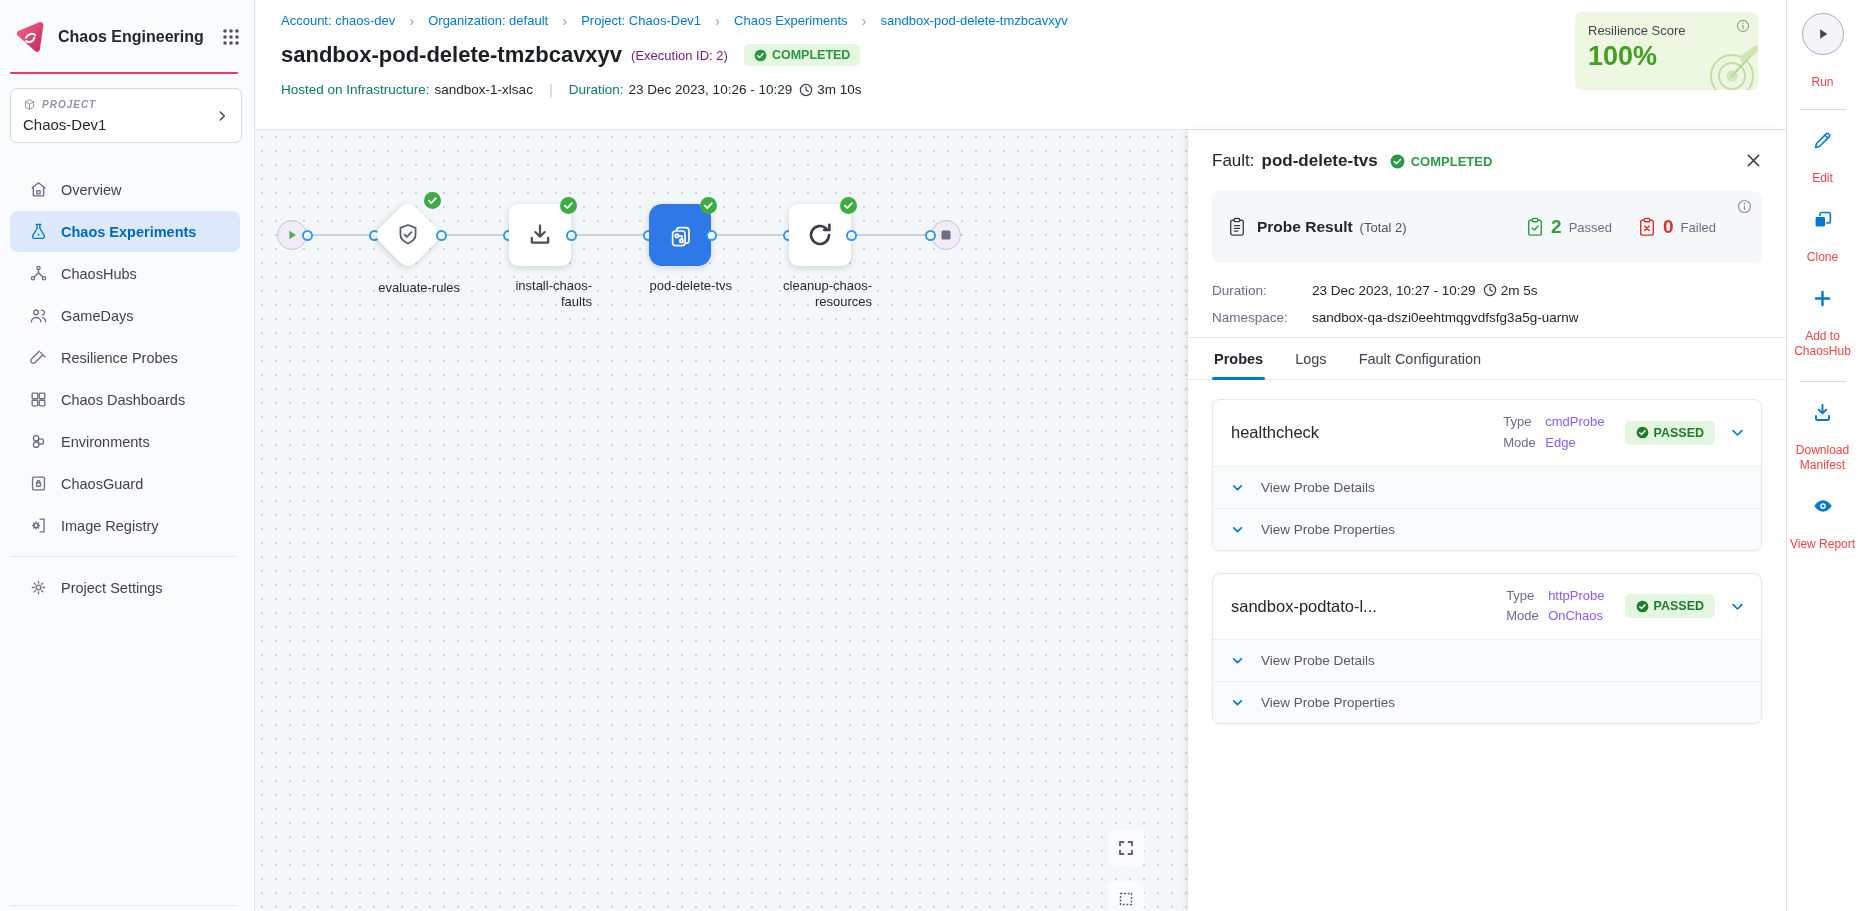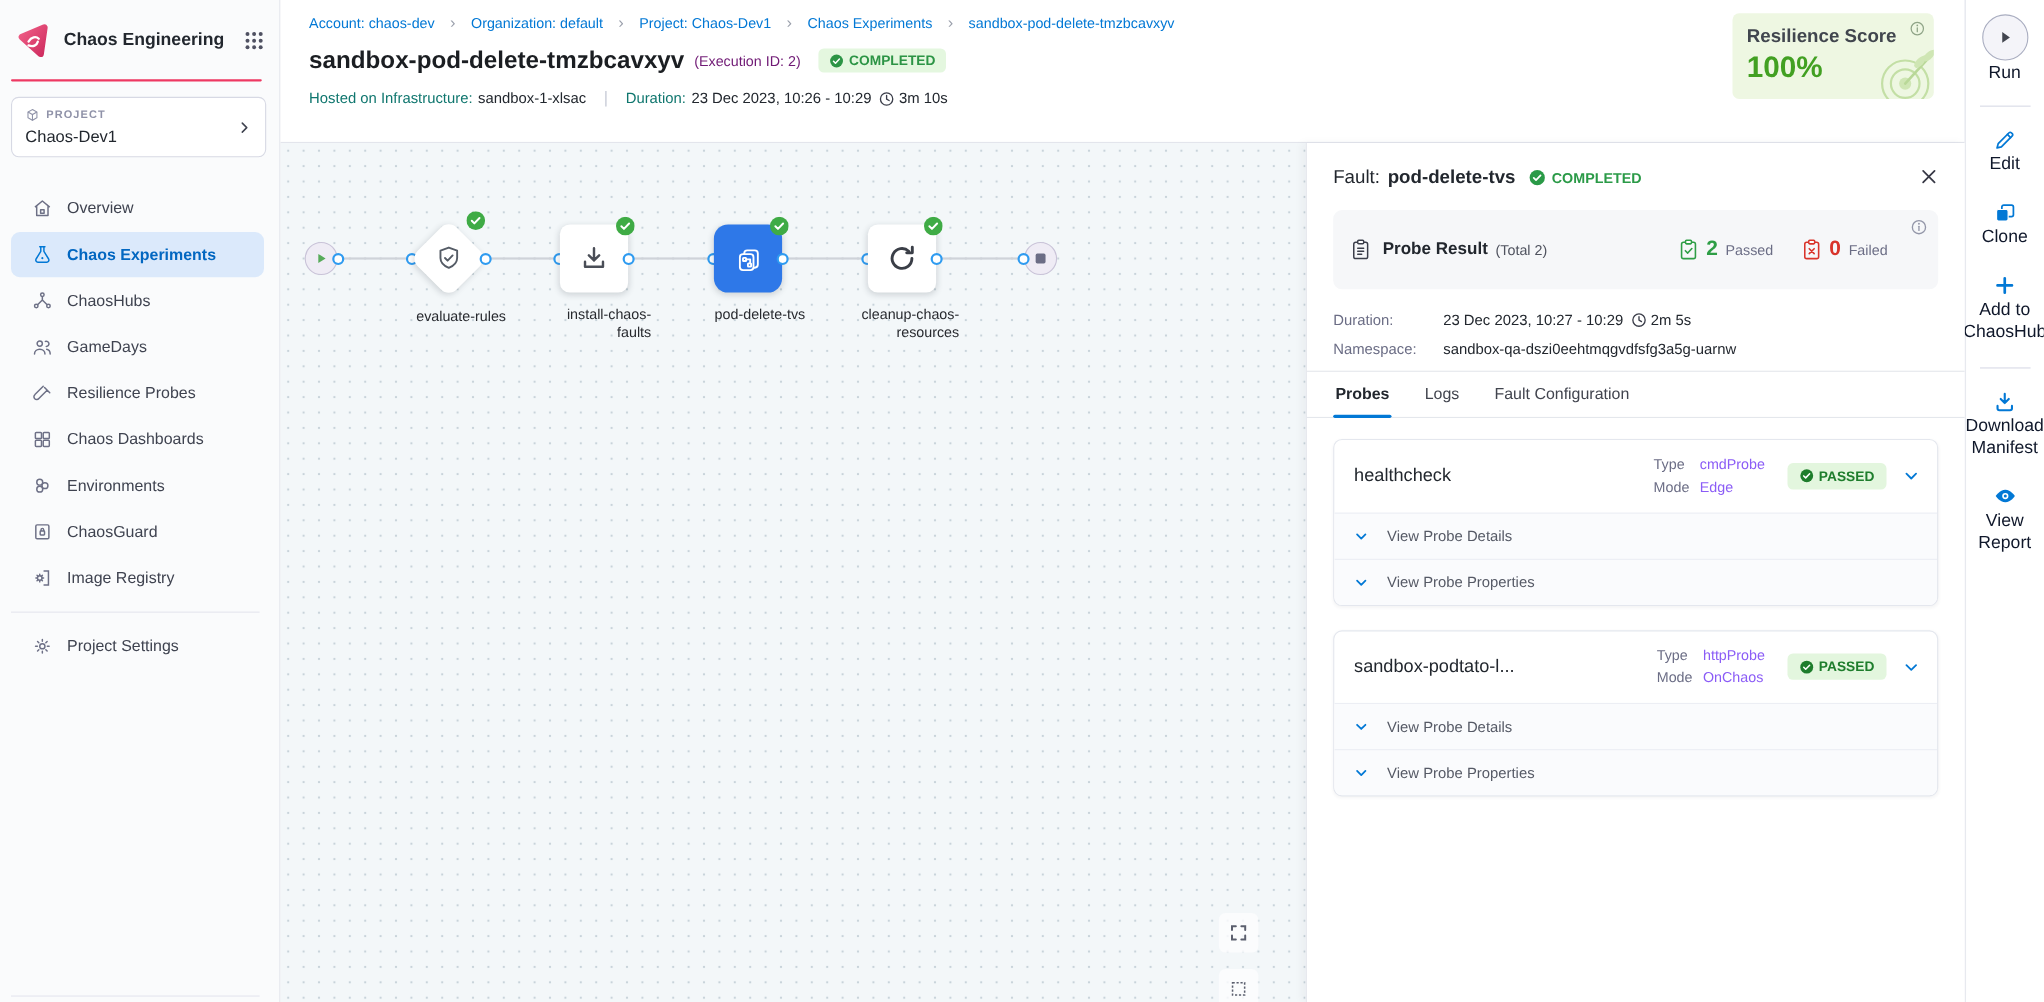--- a/index.html
+++ b/index.html
@@ -9,21 +9,21 @@
 
   
   .sidebar { position:absolute; left:0; top:0; width:255px; height:100%;
     background:#fafbfc; border-right:1px solid #e0e2ea; }
   .brand-row { display:flex; align-items:center; gap:10px; padding:20px 14px 18px 14px; }
   .brand-title { font-size:16px; font-weight:bold; color:#22272e; flex:1; }
   .brand-underline { height:2px; background:#ee3962; margin:0 16px 0 10px; border-radius:2px; }
   .project-card { margin:14px 12px 0 10px; background:#fff; border:1px solid #d7d9e4;
     border-radius:7px; padding:9px 12px; position:relative; cursor:pointer; }
   .project-label-row { display:flex; align-items:center; gap:6px; color:#8f92a8; }
-  .project-label { font-size:10px; letter-spacing:1px; font-weight:bold; }
+  .project-label { font-size:10px; letter-spacing:1px; font-weight:bold;font-style:italic; }
   .project-name { font-size:15px; color:#22272e; margin-top:5px; }
   .project-chevron { position:absolute; right:12px; top:50%; transform:translateY(-50%); color:#3f4350; }
 
   .nav { margin-top:26px; }
   .nav-item { display:flex; align-items:center; gap:13px; margin:1px 14px 1px 10px;
     padding:11px 8px 11px 19px; border-radius:8px; font-size:14.5px; color:#3f4350; cursor:pointer; }
   .nav-item .ico { width:19px; height:19px; color:#6d7086; display:flex; align-items:center; }
   .nav-item.active { background:#dbe9fb; color:#0267c1; font-weight:bold; }
   .nav-item.active .ico { color:#0278d5; }
   .side-divider { border-top:1px solid #e4e5ee; margin:10px 18px 10px 10px; }
@@ -43,30 +43,30 @@
     padding:4px 10px; border-radius:5px; }
   .meta-row { display:flex; align-items:center; margin-top:13px; font-size:13.5px; }
   .meta-label { color:#0f766e; }
   .meta-value { color:#22272e; margin-left:5px; }
   .meta-pipe { color:#c9ccd8; margin:0 16px; font-size:15px; }
   .clock { margin:0 4px 0 7px; color:#3b3e4a; display:inline-flex; }
 
   
   .resilience-card { position:absolute; right:28px; top:12px; width:183px; height:78px;
     background:#eef7e2; border-radius:6px; padding:11px 13px; overflow:hidden; }
-  .resilience-label { font-size:17px; font-weight:bold; color:#41464e; }
+  .resilience-label { font-size:13px; font-weight:normal; color:#41464e; }
   .resilience-value { font-size:27px; font-weight:bold; color:#42a022; margin-top:3px; }
   .resilience-info { position:absolute; top:7px; right:8px; color:#8fa487; }
   .resilience-art { position:absolute; right:-6px; bottom:-10px; }
 
   
   .rail { position:absolute; right:0; top:0; width:72px; height:100%;
     background:#fff; border-left:1px solid #dfe1ea; display:flex; flex-direction:column;
     align-items:center; padding-top:13px; }
-  .rail-label { font-size:16px; color:#0f172a; text-align:center; line-height:1.25; margin-top:2px; }
+  .rail-label { font-size:12px; color:#ef4444; text-align:center; line-height:1.25; margin-top:20px; }
   .run-btn { width:42px; height:42px; border-radius:50%; border:1.4px solid #a9adc0;
     background:#f4f4f9; display:flex; align-items:center; justify-content:center; cursor:pointer; }
   .rail-divider { width:46px; border-top:1px solid #d8dae6; margin:19px 0; }
   .rail-action { display:flex; flex-direction:column; align-items:center; margin-bottom:22px; cursor:pointer; }
   .rail-action .ricon { color:#0278d5; height:22px; display:flex; align-items:center; }
 
   
   .canvas { position:absolute; left:255px; top:130px; width:1531px; height:781px;
     background-color:#f3f7f9;
     background-image:radial-gradient(circle, #c8d3da 1.1px, transparent 1.4px);
@@ -110,21 +110,21 @@
   .pb-total { font-size:13px; color:#4f525e; }
   .pb-spacer { flex:1; }
   .pb-group { display:flex; align-items:center; gap:7px; margin-left:26px; }
   .pb-count-pass { font-size:19px; font-weight:bold; color:#2e9e46; }
   .pb-count-fail { font-size:19px; font-weight:bold; color:#d9342b; }
   .pb-caption { font-size:13px; color:#6b6d85; }
   .pb-info { position:absolute; top:8px; right:10px; color:#9396a8; }
   .kv-rows { margin:20px 24px 0 24px; }
   .kv-row { display:flex; align-items:center; font-size:13.5px; margin-bottom:12px; }
   .kv-label { width:100px; color:#6b6d85; }
-  .kv-value { color:#22272e; display:flex; align-items:flex-end; }
+  .kv-value { color:#22272e; display:flex; align-items:flex-start; }
   .tabs { margin-top:10px; border-top:1px solid #e4e7ec; border-bottom:1px solid #e4e7ec;
     display:flex; gap:28px; padding:0 24px; }
   .tab { padding:13px 2px 12px 2px; font-size:14.5px; color:#41444e; cursor:pointer; position:relative; }
   .tab.active { font-weight:bold; color:#22272e; }
   .tab.active::after { content:''; position:absolute; left:0; right:0; bottom:-1px; height:3px;
     background:#0278d5; border-radius:2px; }
   .probes-area { padding:19px 24px; }
   .probe-card { border:1px solid #e4e7ee; border-radius:8px; margin-bottom:22px; overflow:hidden;
     box-shadow:0 1px 3px rgba(30,40,50,.05); background:#fff; }
   .pc-header { display:flex; align-items:center; padding:12px 16px 12px 18px; }

